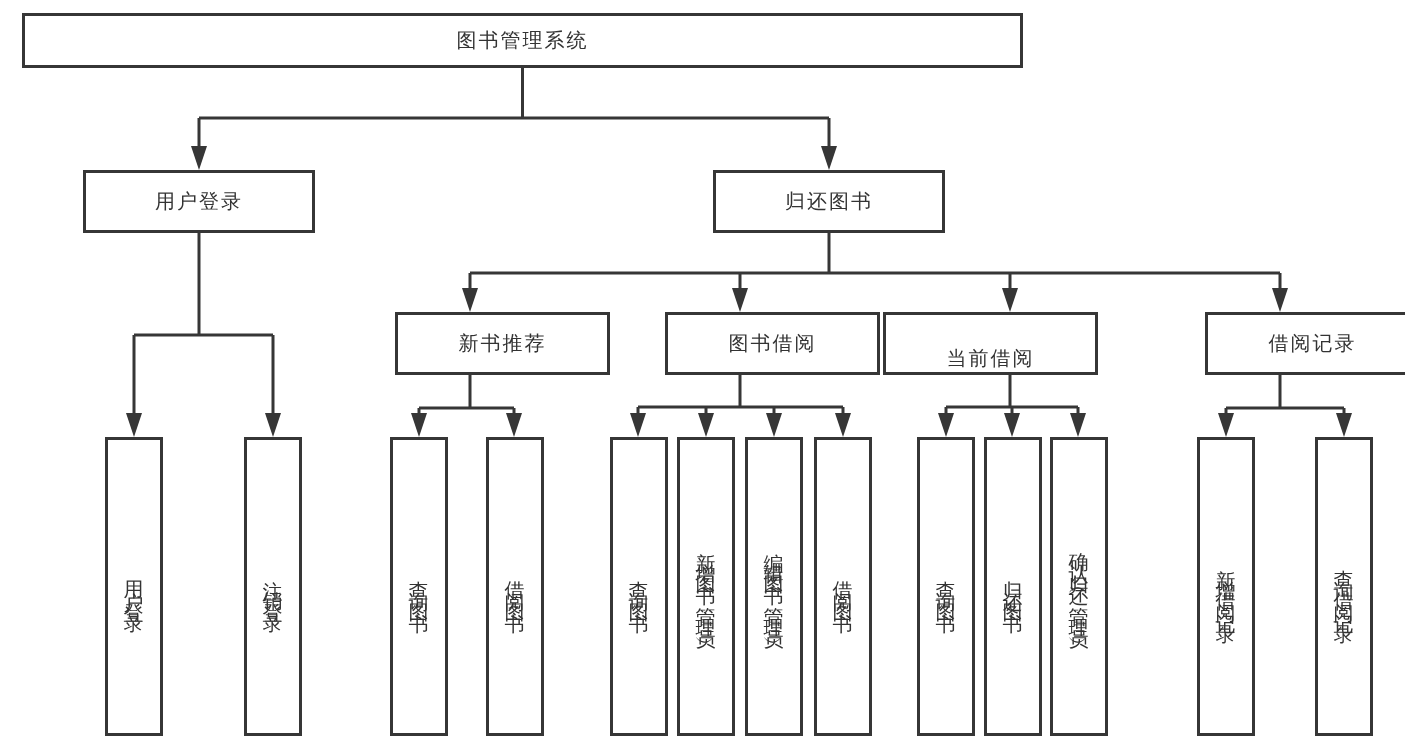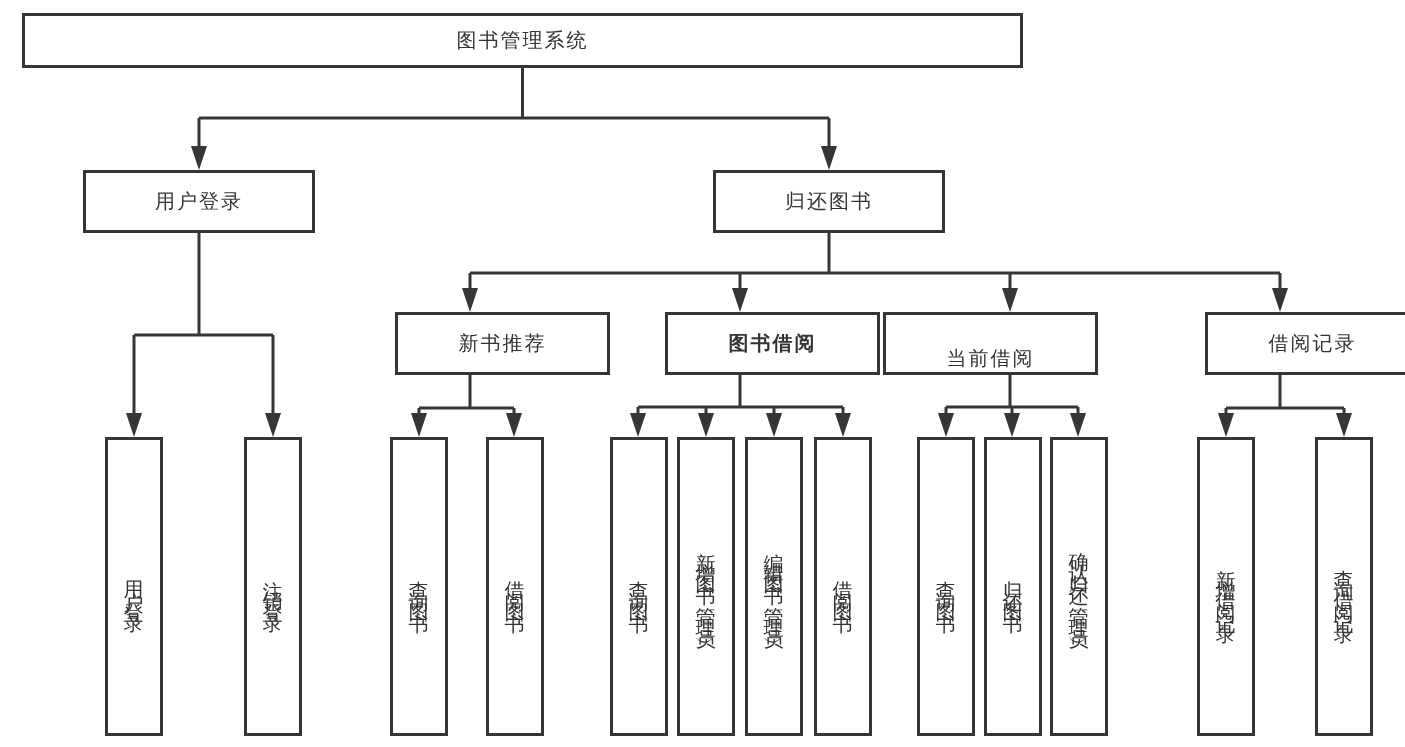--- a/index.html
+++ b/index.html
@@ -93,21 +93,21 @@
   <div class="box h-box lvl1" style="left:83px;">
     <span>用户登录</span>
   </div>
   <div class="box h-box lvl1" style="left:713px;">
     <span>归还图书</span>
   </div>
 
   <div class="box h-box lvl2" style="left:363px;">
     <span>新书推荐</span>
   </div>
-  <div class="box h-box lvl2" style="left:633px;font-weight:bold;">
+  <div class="box h-box lvl2" style="left:633px;">
     <span>图书借阅</span>
   </div>
   <div class="box h-box lvl2" style="left:851px;align-items:flex-end;">
     <span>当前借阅</span>
   </div>
   <div class="box h-box lvl2" style="left:1173px;">
     <span>借阅记录</span>
   </div>
 
   <div class="box v-box leaf" style="left:105px;">

